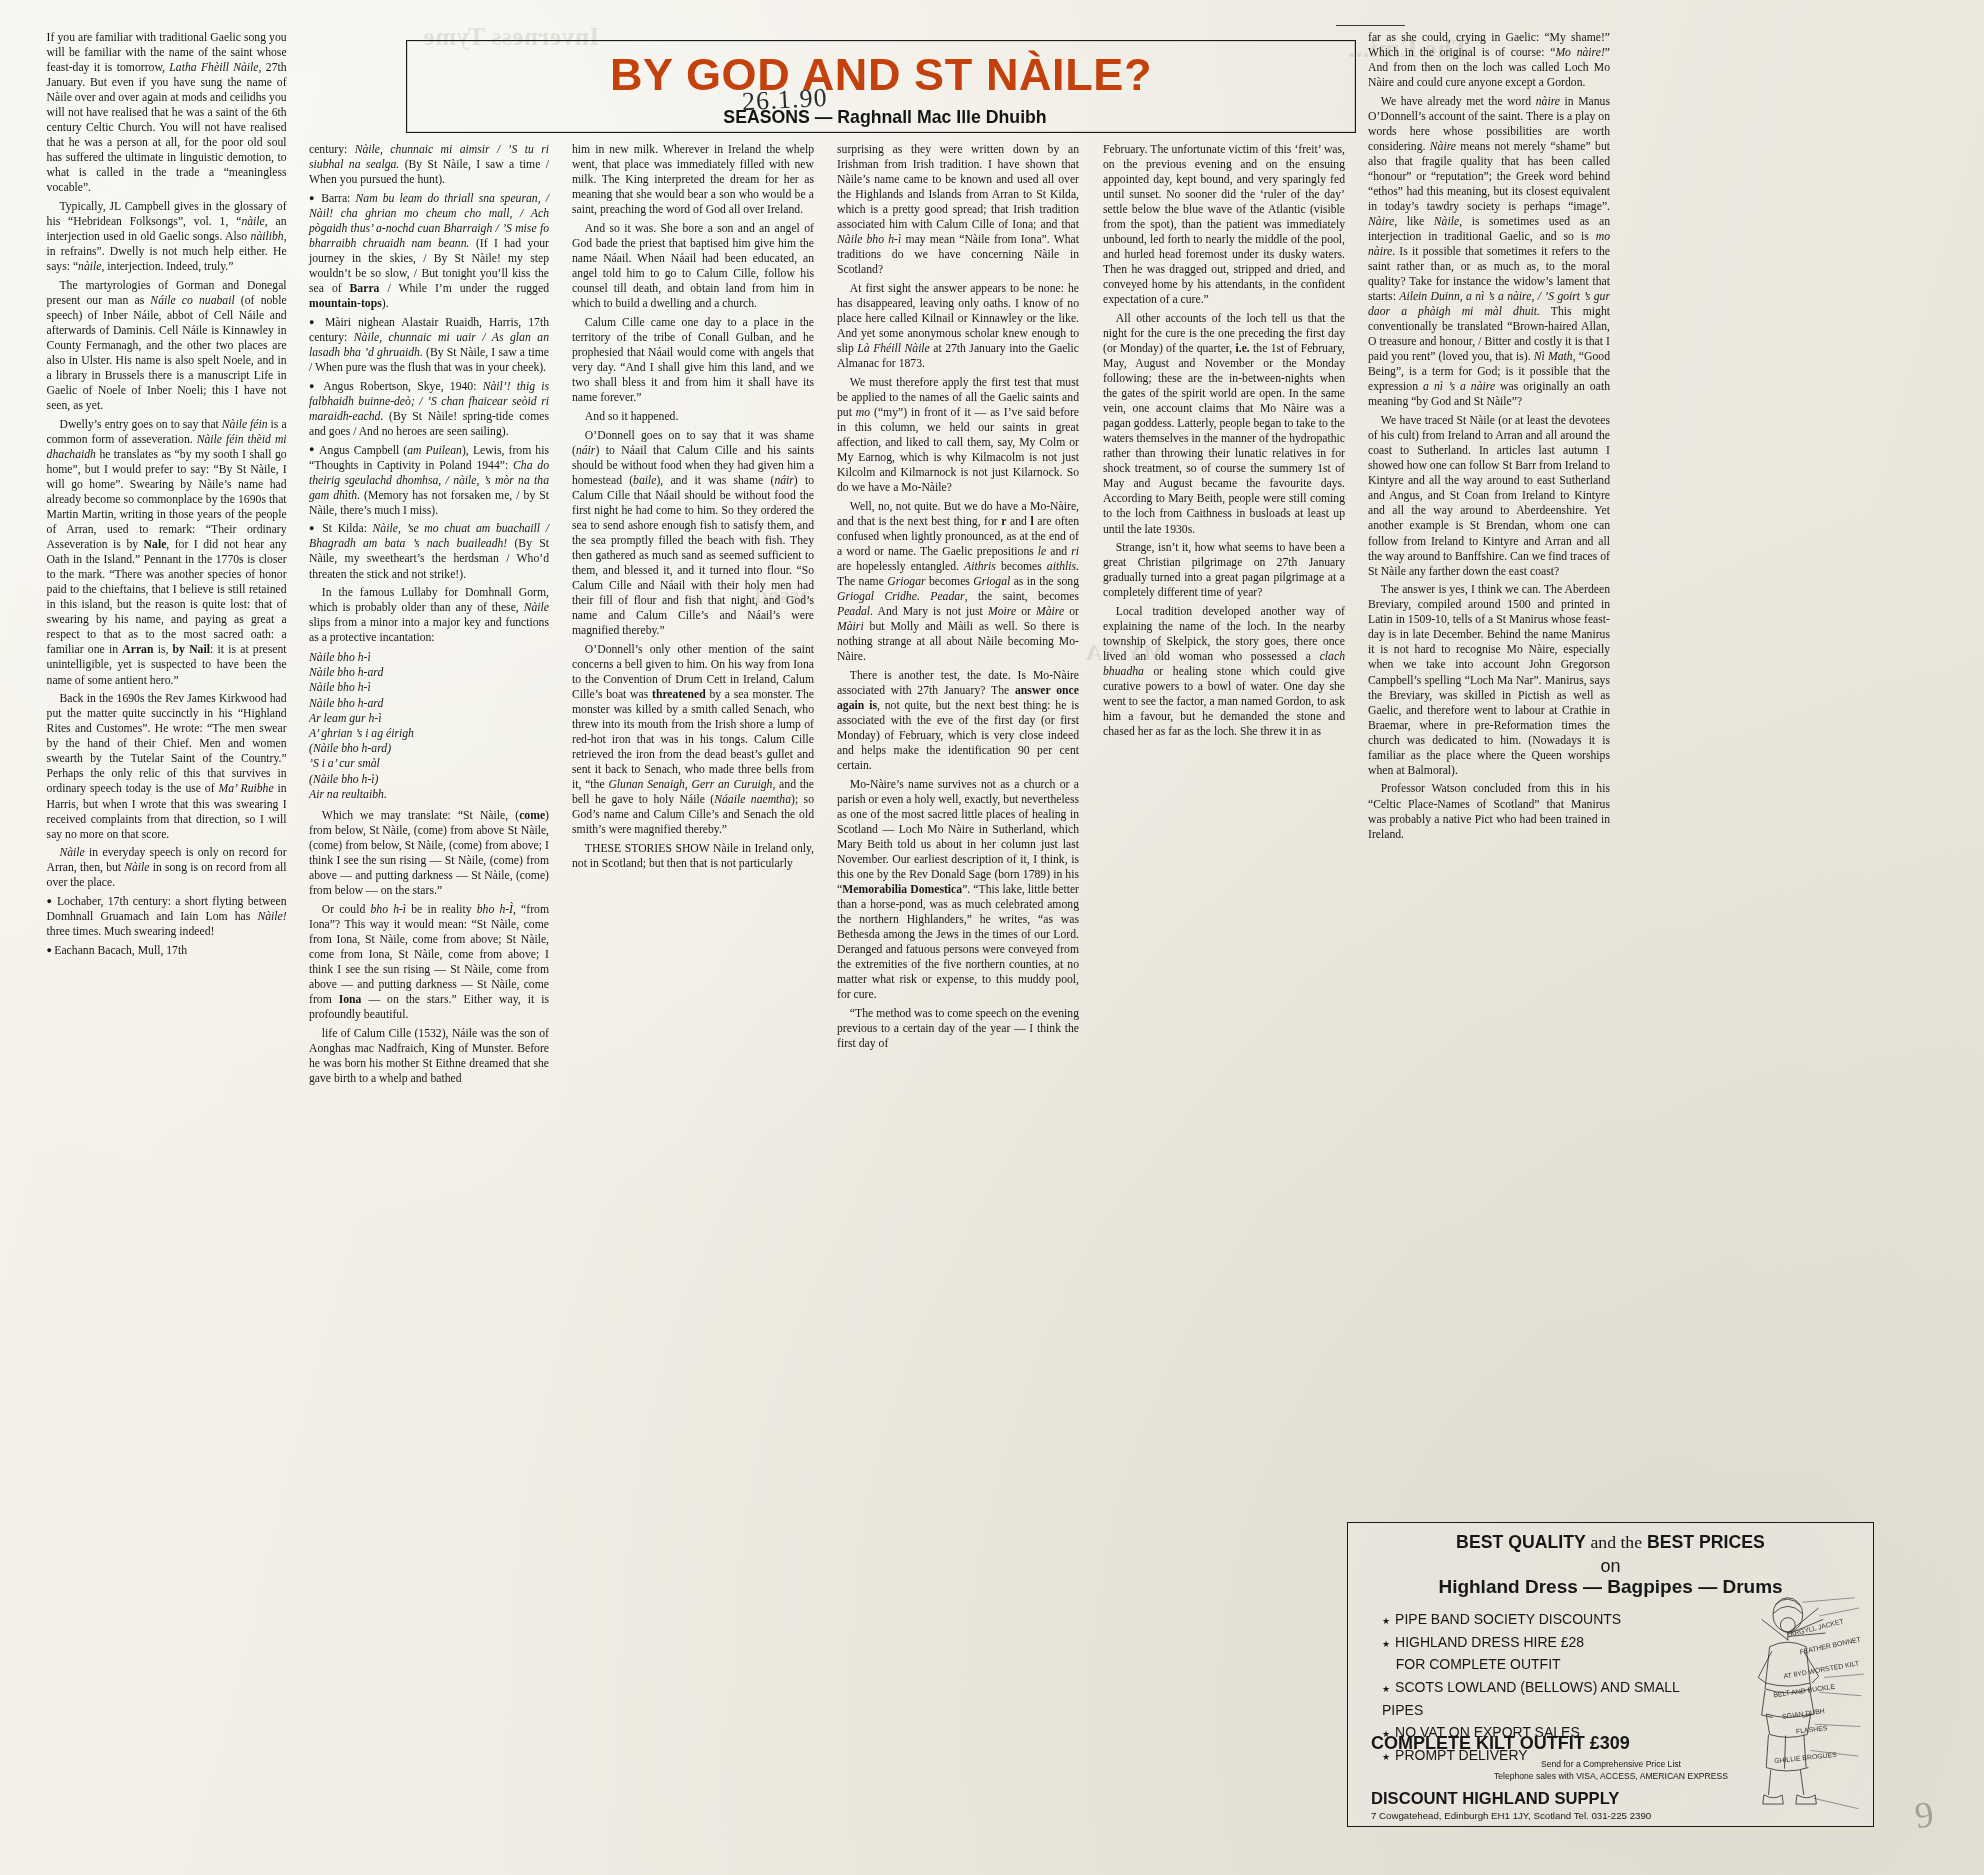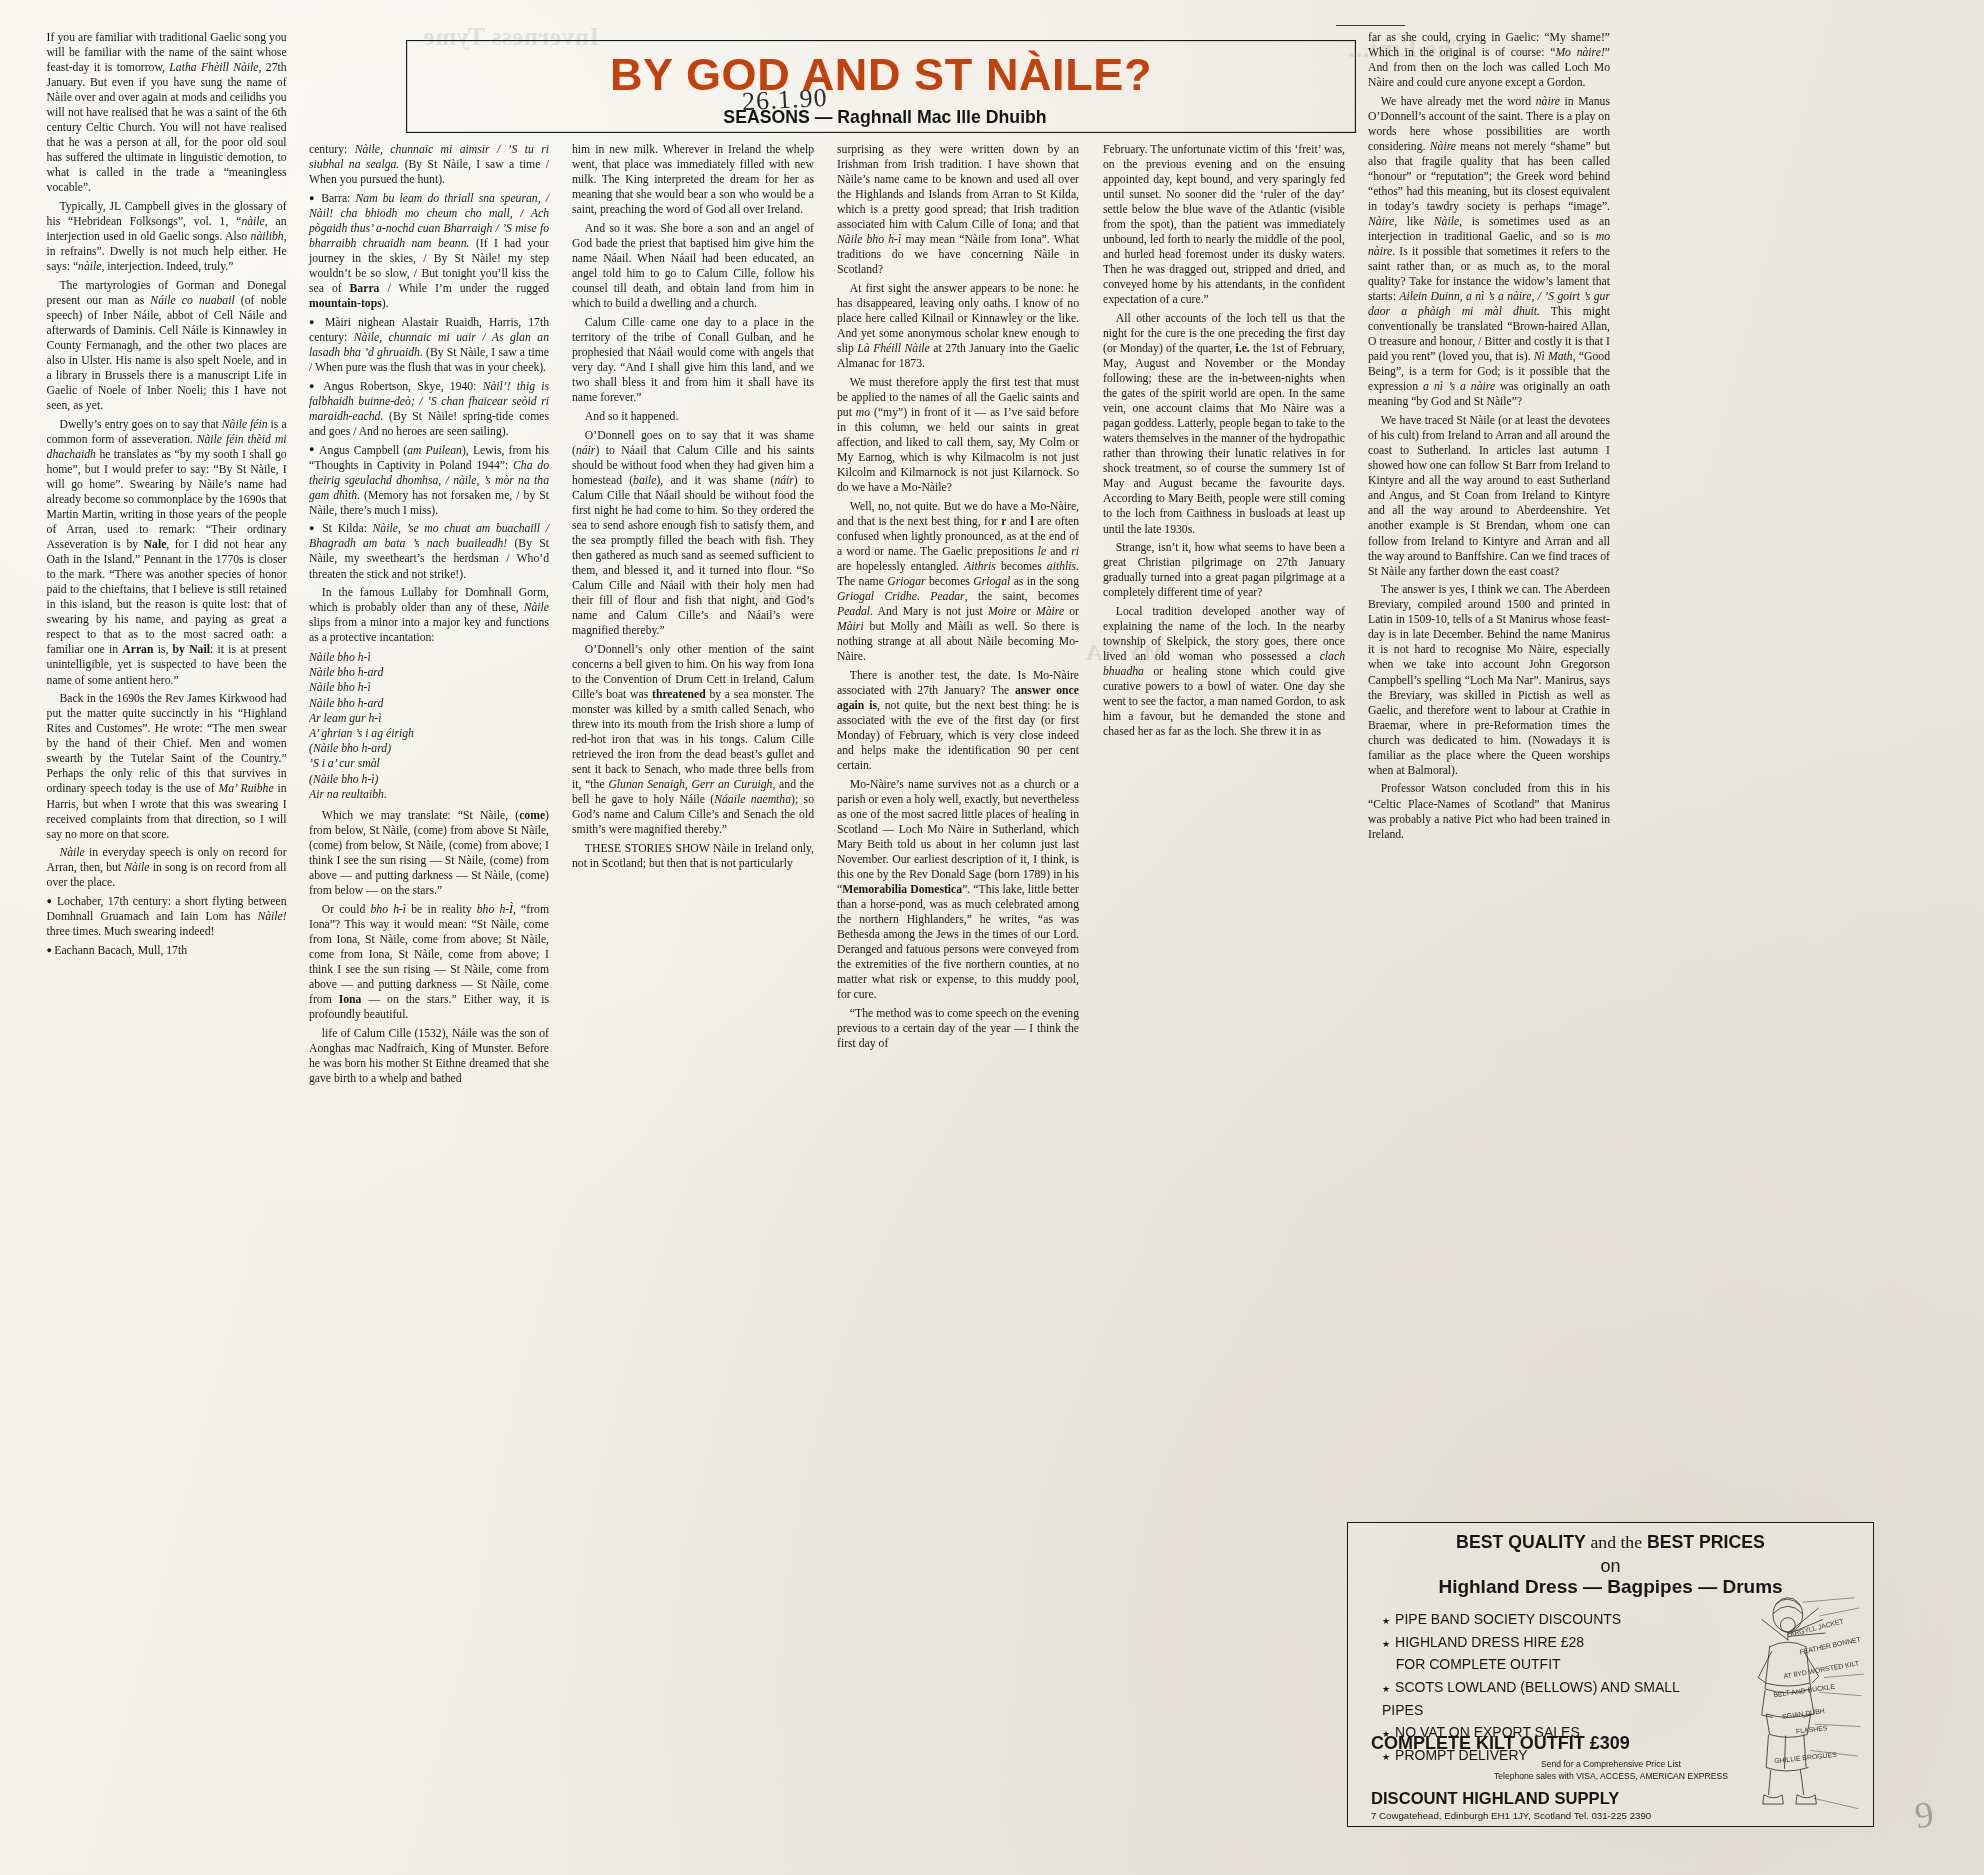--- a/index.html
+++ b/index.html
@@ -223,21 +223,21 @@
         <p class="ind">The martyrologies of Gorman and Donegal present our man as <i>Náile co nuabail</i> (of noble speech) of Inber Náile, abbot of Cell Náile and afterwards of Daminis. Cell Náile is Kinnawley in County Fermanagh, and the other two places are also in Ulster. His name is also spelt Noele, and in a library in Brussels there is a manuscript Life in Gaelic of Noele of Inber Noeli; this I have not seen, as yet.</p>
         <p class="ind">Dwelly’s entry goes on to say that <i>Nàile féin</i> is a common form of asseveration. <i>Nàile féin thèid mi dhachaidh</i> he translates as “by my sooth I shall go home”, but I would prefer to say: “By St Nàile, I will go home”. Swearing by Nàile’s name had already become so commonplace by the 1690s that Martin Martin, writing in those years of the people of Arran, used to remark: “Their ordinary Asseveration is by <b>Nale</b>, for I did not hear any Oath in the Island.” Pennant in the 1770s is closer to the mark. “There was another species of honor paid to the chieftains, that I believe is still retained in this island, but the reason is quite lost: that of swearing by his name, and paying as great a respect to that as to the most sacred oath: a familiar one in <b>Arran</b> is, <b>by Nail</b>: it is at present unintelligible, yet is suspected to have been the name of some antient hero.”</p>
         <p class="ind">Back in the 1690s the Rev James Kirkwood had put the matter quite succinctly in his “Highland Rites and Customes”. He wrote: “The men swear by the hand of their Chief. Men and women swearth by the Tutelar Saint of the Country.” Perhaps the only relic of this that survives in ordinary speech today is the use of <i>Ma’ Ruibhe</i> in Harris, but when I wrote that this was swearing I received complaints from that direction, so I will say no more on that score.</p>
         <p class="ind"><i>Nàile</i> in everyday speech is only on record for Arran, then, but <i>Nàile</i> in song is on record from all over the place.</p>
         <p class="bullet">Lochaber, 17th century: a short flyting between Domhnall Gruamach and Iain Lom has <i>Nàile!</i> three times. Much swearing indeed!</p>
         <p class="bullet">Eachann Bacach, Mull, 17th</p>
       </div>
 
     <div class="col c2" id="col2">
         <p class="">century: <i>Nàile, chunnaic mi aimsir / ’S tu ri siubhal na sealga.</i> (By St Nàile, I saw a time / When you pursued the hunt).</p>
-        <p class="bullet">Barra: <i>Nam bu leam do thriall sna speuran, / Nàil! cha bhiodh mo cheum cho mall, / Ach pògaidh thus’ a-nochd cuan Bharraigh / ’S mise fo bharraibh chruaidh nam beann.</i> (If I had your journey in the skies, / By St Nàile! my step wouldn’t be so slow, / But tonight you’ll kiss the sea of <b>Barra</b> / While I’m under the rugged <b>mountain-tops</b>).</p>
+        <p class="bullet">Barra: <i>Nam bu leam do thriall sna speuran, / Nàil! cha ghrian mo cheum cho mall, / Ach pògaidh thus’ a-nochd cuan Bharraigh / ’S mise fo bharraibh chruaidh nam beann.</i> (If I had your journey in the skies, / By St Nàile! my step wouldn’t be so slow, / But tonight you’ll kiss the sea of <b>Barra</b> / While I’m under the rugged <b>mountain-tops</b>).</p>
         <p class="bullet">Màiri nighean Alastair Ruaidh, Harris, 17th century: <i>Nàile, chunnaic mi uair / As glan an lasadh bha ’d ghruaidh.</i> (By St Nàile, I saw a time / When pure was the flush that was in your cheek).</p>
         <p class="bullet">Angus Robertson, Skye, 1940: <i>Nàil’! thig is falbhaidh buinne-deò; / ’S chan fhaicear seòid ri maraidh-eachd.</i> (By St Nàile! spring-tide comes and goes / And no heroes are seen sailing).</p>
         <p class="bullet">Angus Campbell (<i>am Puilean</i>), Lewis, from his “Thoughts in Captivity in Poland 1944”: <i>Cha do theirig sgeulachd dhomhsa, / nàile, ’s mòr na tha gam dhìth.</i> (Memory has not forsaken me, / by St Nàile, there’s much I miss).</p>
         <p class="bullet">St Kilda: <i>Nàile, ’se mo chuat am buachaill / Bhagradh am bata ’s nach buaileadh!</i> (By St Nàile, my sweetheart’s the herdsman / Who’d threaten the stick and not strike!).</p>
         <p class="ind">In the famous Lullaby for Domhnall Gorm, which is probably older than any of these, <i>Nàile</i> slips from a minor into a major key and functions as a protective incantation:</p>
         <div class="verse">
           <div>Nàile bho h-ì</div>
           <div>Nàile bho h-ard</div>
           <div>Nàile bho h-ì</div>
           <div>Nàile bho h-ard</div>

